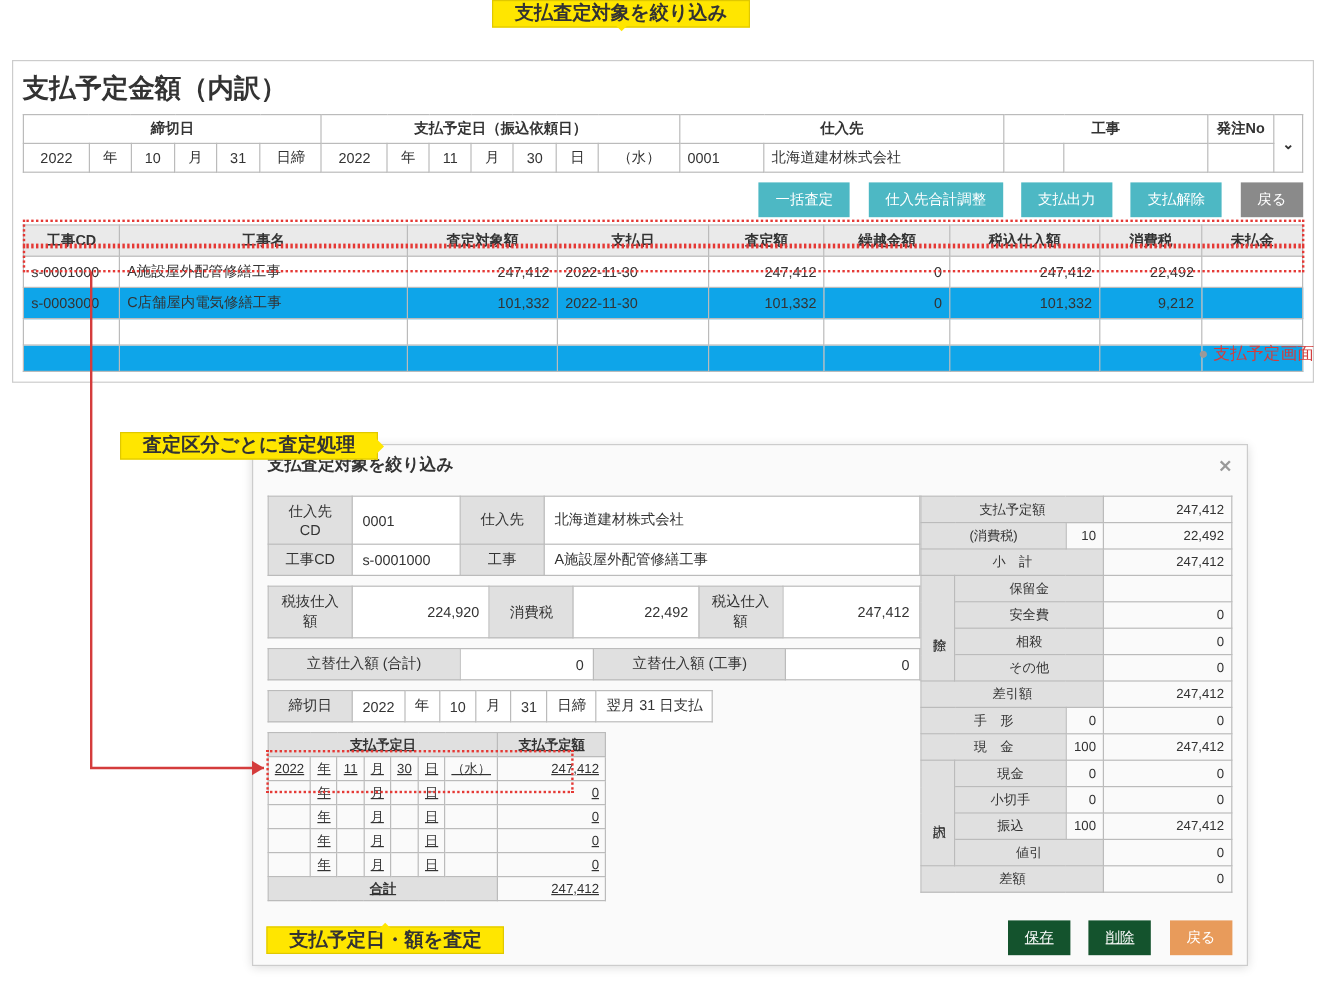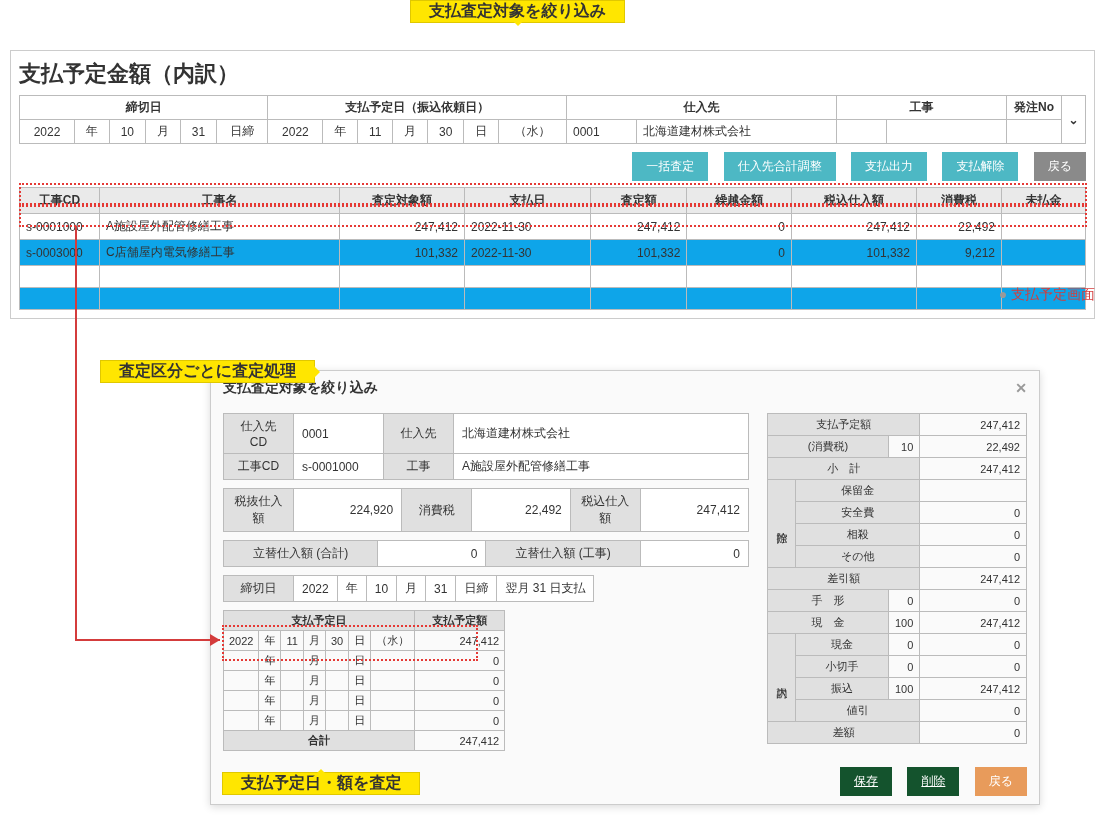--- a/index.html
+++ b/index.html
@@ -38,31 +38,31 @@
 .dotted-overlay { position: absolute; border: 2px dotted #e53935; pointer-events: none; z-index: 5; }
 
 
 .caption { position: absolute; right: 10px; top: 286px; color: #d43c3c; font-size: 14px; }
 .caption::before { content: "● "; color: #999; }
 
 
 .dialog { position: absolute; left: 210px; top: 370px; width: 830px; background: #fafafa; border: 1px solid #ccc; padding: 0; box-shadow: 0 2px 8px rgba(0,0,0,0.15); }
 .dialog-title { padding: 8px 12px; font-size: 14px; font-weight: bold; display: flex; justify-content: space-between; align-items: center; }
 .dialog-close { color: #999; cursor: pointer; font-size: 14px; }
-.dialog-body { padding: 8px 12px; display: flex; gap: 18px; }
+.dialog-body { padding: 8px 12px; display: flex; gap: 0; }
 .dialog-left { flex: 1; }
 .dialog-right { width: 260px; }
 
 .info-table { border-collapse: collapse; width: 100%; margin-bottom: 8px; }
 .info-table td { border: 1px solid #bbb; padding: 4px 8px; font-size: 12px; }
 .info-table td.lbl { background: #e0e0e0; text-align: center; width: 70px; }
 .info-table td.val { background: #fff; }
 .info-table td.num { text-align: right; padding-left: 23px; }
 
-.sched-table { border-collapse: collapse; margin-top: 4px; }
+.sched-table { border-collapse: collapse; margin-top: 4px; text-decoration: underline; }
 .sched-table th, .sched-table td { border: 1px solid #bbb; padding: 2px 5px; font-size: 11px; text-align: center; }
 .sched-table th { background: #e0e0e0; }
 .sched-table td.num { text-align: right; }
 
 .summary-table { border-collapse: collapse; width: 100%; }
 .summary-table td { border: 1px solid #bbb; padding: 3px 6px; font-size: 11px; }
 .summary-table td.lbl { background: #e0e0e0; text-align: center; }
 .summary-table td.num { text-align: right; }
 .summary-table td.vlbl { background: #e0e0e0; text-align: center; writing-mode: vertical-rl; width: 20px; }
 

